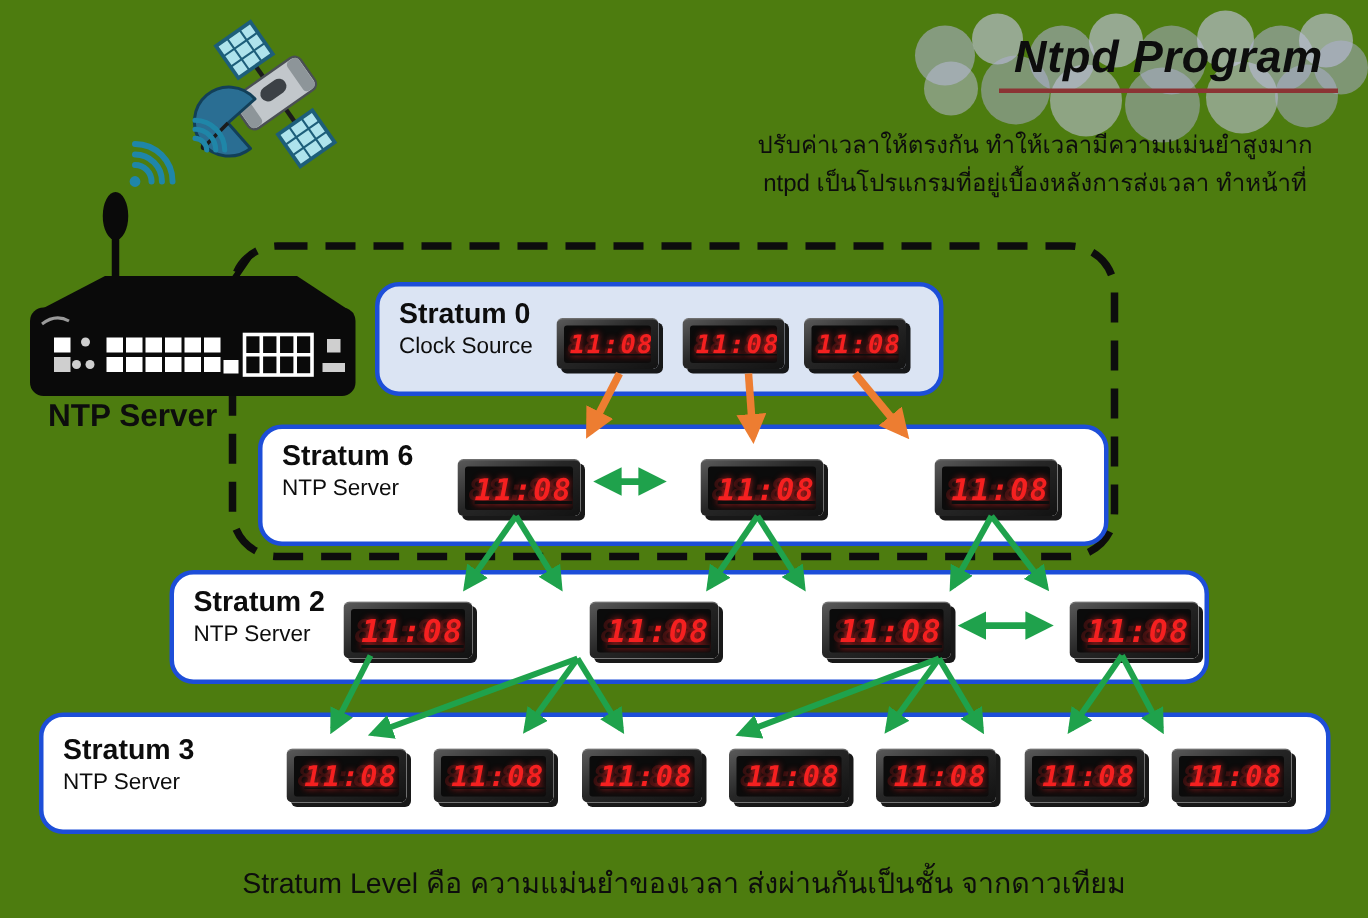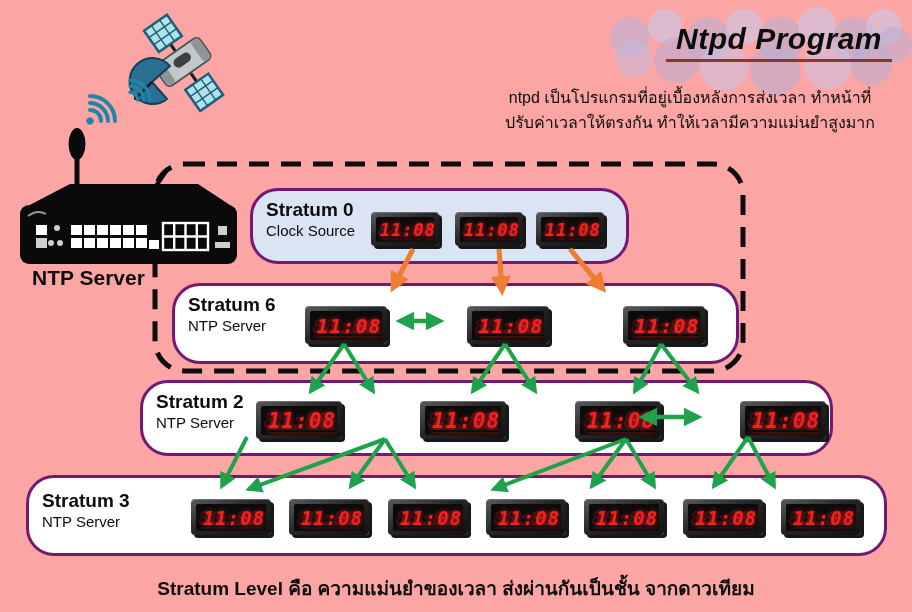--- a/index.html
+++ b/index.html
@@ -1,16 +1,16 @@
 <!DOCTYPE html>
 <html><head>
 <meta charset="utf-8">
 <style>
   html,body{margin:0;padding:0;background:#fff;}
-  #canvas{position:relative;width:912px;height:612px;background:#fca5a5;overflow:hidden;
+  #canvas{position:relative;width:912px;height:612px;background:#4d7c0f;overflow:hidden;
           font-family:"Liberation Sans",sans-serif;color:#0d0d0d;}
   svg{display:block;}
 
   
   #cloud{position:absolute;left:600px;top:5px;width:312px;height:85px;z-index:1;}
   .cl{position:absolute;border-radius:50%;}
 
   
   #title{position:absolute;right:20px;top:22px;z-index:2;font-size:30px;font-style:italic;
          font-weight:600;letter-spacing:.5px;padding:0 10px 3px 10px;border-bottom:3px solid #8b3434;}
@@ -21,24 +21,24 @@
 
   
   #bgsvg{position:absolute;left:0;top:0;z-index:1;}
   #iconsvg{position:absolute;left:0;top:0;z-index:3;}
   #arrowsvg{position:absolute;left:0;top:0;z-index:5;pointer-events:none;}
 
   
   #server-label{position:absolute;left:32px;top:266px;z-index:4;font-size:21px;font-weight:bold;}
 
   
-  .stratum{position:absolute;border:3px solid #701a75;border-radius:28px;background:#fff;z-index:2;}
+  .stratum{position:absolute;border:3px solid #1d4ed8;border-radius:16px;background:#fff;z-index:2;}
   .stratum.s0{left:250px;top:188px;width:373px;height:70px;background:#dbe4f3;}
   .stratum.s1{left:172px;top:283px;width:561px;height:75px;}
-  .stratum.s2{left:113px;top:380px;width:687px;height:70px;margin-left:27px;}
+  .stratum.s2{left:113px;top:380px;width:687px;height:70px;}
   .stratum.s3{left:26px; top:475px;width:855px;height:75px;}
   .slabel{position:absolute;left:13px;top:8px;}
   .s3 .slabel{top:12px;}
   .sname{font-size:19px;font-weight:bold;line-height:1.15;}
   .ssub{font-size:15px;font-weight:normal;line-height:1.3;}
 
   
   .clock{position:absolute;background:linear-gradient(155deg,#5a5a5a 0%,#262626 45%,#121212 100%);
          border-radius:4px;padding:4px 5px;box-shadow:3px 3px 0 rgba(12,12,12,.95);
          border-top:1px solid rgba(255,255,255,.35);box-sizing:border-box;text-decoration:underline;}
@@ -48,21 +48,21 @@
                letter-spacing:1px;white-space:nowrap;}
   .time{position:relative;color:#f52020;text-shadow:0 0 5px rgba(255,40,40,.8);margin-left:6px;}
   .ghost{position:absolute;left:2px;top:50%;transform:translateY(-50%);color:#351010;}
   .c-s0{width:68px;height:34px;} .c-s0 .time,.c-s0 .ghost{font-size:17px;}
   .c-s1{width:82px;height:38px;} .c-s1 .time,.c-s1 .ghost{font-size:20px;}
   .c-s2{width:86px;height:38px;} .c-s2 .time,.c-s2 .ghost{font-size:21px;}
   .c-s3{width:80px;height:36px;} .c-s3 .time,.c-s3 .ghost{font-size:19px;}
 
   
   #caption{position:absolute;left:0;right:0;top:573px;z-index:2;text-align:center;
-           font-size:19px;font-weight:bold;}
+           font-size:19px;font-weight:normal;}
 </style>
 </head>
 <body>
 
 <div id="canvas">
 
   <svg id="bgsvg" width="912" height="612" viewBox="0 0 912 612">
     <rect x="155" y="164" width="588" height="207" rx="30" fill="none" stroke="#0d0d0d" stroke-width="5" stroke-dasharray="20 12"></rect>
   </svg>
 
@@ -80,22 +80,22 @@
     <div class="cl" style="left:54px;top:32px;width:46px;height:46px;background:rgba(176,176,215,.5)"></div>
     <div class="cl" style="left:100px;top:38px;width:48px;height:48px;background:rgba(196,196,228,.55)"></div>
     <div class="cl" style="left:150px;top:40px;width:50px;height:50px;background:rgba(176,176,215,.5)"></div>
     <div class="cl" style="left:204px;top:36px;width:48px;height:48px;background:rgba(196,196,228,.55)"></div>
     <div class="cl" style="left:250px;top:38px;width:42px;height:42px;background:rgba(176,176,215,.5)"></div>
   </div>
 
   <div id="title">Ntpd Program</div>
 
   <div id="desc">
+    <div>ปรับค่าเวลาให้ตรงกัน ทำให้เวลามีความแม่นยำสูงมาก</div>
     <div>ntpd เป็นโปรแกรมที่อยู่เบื้องหลังการส่งเวลา ทำหน้าที่</div>
-    <div>ปรับค่าเวลาให้ตรงกัน ทำให้เวลามีความแม่นยำสูงมาก</div>
   </div>
 
   <svg id="iconsvg" width="260" height="300" viewBox="0 0 260 300">
 
     <g>
       <g transform="rotate(-35 183 62)">
         <line x1="183" y1="38" x2="183" y2="52" stroke="#1b1b1b" stroke-width="3"></line>
         <line x1="183" y1="72" x2="183" y2="88" stroke="#1b1b1b" stroke-width="3"></line>
         <g>
           <rect x="169" y="14" width="28" height="26" fill="#aee3ec" stroke="#1d5e7a" stroke-width="2.5"></rect>

